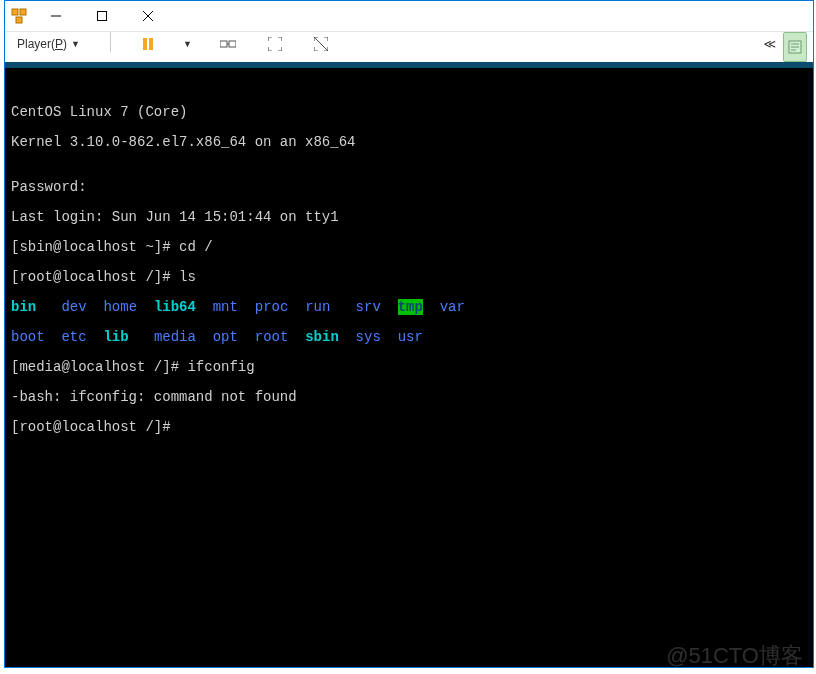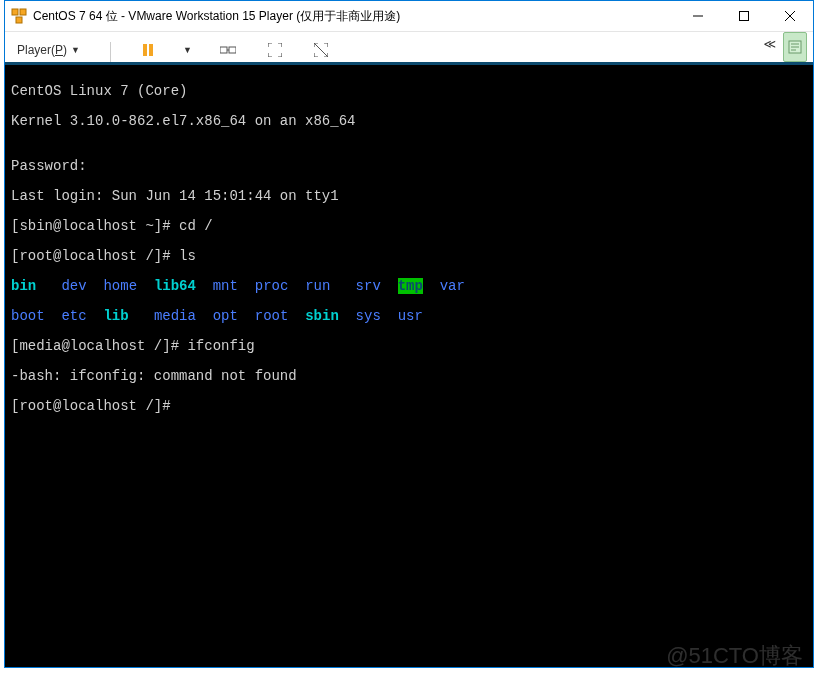--- a/index.html
+++ b/index.html
@@ -53,23 +53,23 @@
     display: flex;
     align-items: center;
     justify-content: center;
     font-size: 12px;
     color: #000;
   }
   .toolbar {
     height: 30px;
     background: #fff;
     border-top: 1px solid #e5e5e5;
-    border-bottom: 3px solid #0c4a6e;
-    display: flex;
-    align-items: flex-end;
+    border-bottom: 6px solid #0c4a6e;
+    display: flex;
+    align-items: flex-start;
     padding: 0 6px;
     gap: 20px;
   }
   .tb-btn {
     height: 24px;
     padding: 0 6px;
     display: flex;
     align-items: center;
     justify-content: center;
     font-size: 12px;
@@ -87,21 +87,21 @@
     display: flex;
     gap: 4px;
   }
   .terminal {
     flex: 1;
     background: #000;
     color: #ccc;
     font-family: "Courier New", monospace;
     font-size: 14px;
     line-height: 15px;
-    padding: 4px 6px;
+    padding: 22px 6px;
     white-space: pre;
     position: relative;
     overflow: hidden;
   }
   .term-line {
     display: block;
   }
   .c-blue { color: #4a7eff; }
   .c-cyan { color: #00d0d0; font-weight: bold; }
   .c-white { color: #d0d0d0; }
@@ -122,21 +122,20 @@
 <div class="window">
 
   <div class="titlebar">
     <span class="app-icon">
       <svg width="16" height="16" viewBox="0 0 16 16">
         <rect x="1" y="1" width="6" height="6" fill="#f5a623" stroke="#b07000" stroke-width="1"></rect>
         <rect x="9" y="1" width="6" height="6" fill="#f5a623" stroke="#b07000" stroke-width="1"></rect>
         <rect x="5" y="9" width="6" height="6" fill="#f5a623" stroke="#b07000" stroke-width="1"></rect>
       </svg>
     </span>
-    <span class="title-text">CentOS 7 64 位 - VMware Workstation 15 Player (仅用于非商业用途)</span>
     <div class="win-controls">
       <div class="win-btn">
         <svg width="10" height="10" viewBox="0 0 10 10">
             <line x1="0" y1="5" x2="10" y2="5" stroke="#000" stroke-width="1"></line>
           </svg>
       </div>
       <div class="win-btn">
         <svg width="10" height="10" viewBox="0 0 10 10">
             <rect x="0.5" y="0.5" width="9" height="9" fill="none" stroke="#000" stroke-width="1"></rect>
           </svg>

